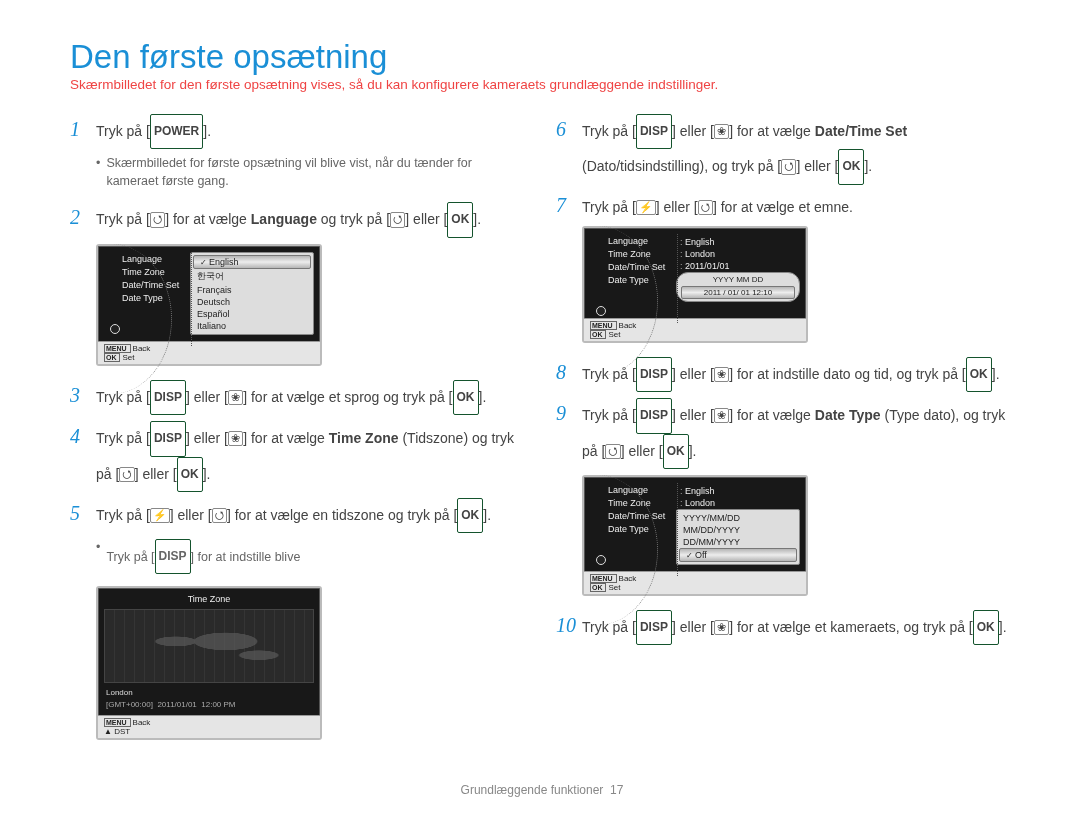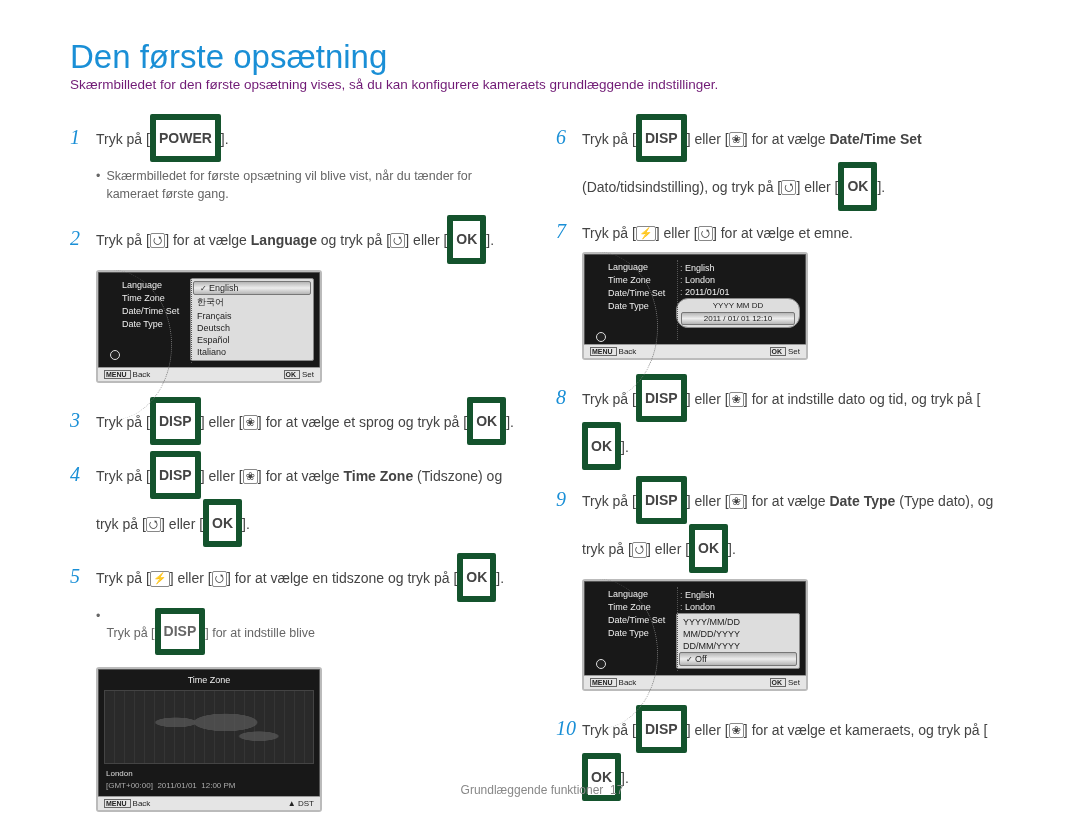--- a/index.html
+++ b/index.html
@@ -13,21 +13,21 @@
       padding: 38px 70px 0 70px;
     }
     .title {
       color: #1a8fd6;
       font-size: 33px;
       font-weight: 400;
       margin-bottom: 1px;
     }
     .intro {
       font-size: 13.5px;
-      color: #701a75;
+      color: #ef4444;
       margin-bottom: 22px;
     }
     .columns {
       display: flex;
       gap: 32px;
     }
     .col { flex: 1; }
     .step-row {
       display: flex;
       align-items: baseline;
@@ -51,24 +51,24 @@
       font-size: 12.5px;
       color: #666;
       line-height: 1.4;
       margin-bottom: 12px;
       display: flex;
       gap: 6px;
     }
     .bullet::before { content: "•"; }
     .key-btn {
       display: inline-block;
-      border: 6px solid #14532d;
+      border: 1px solid #14532d;
       border-radius: 2px;
       padding: 8px 3px;
-      font-size: 14px;
+      font-size: 12px;
       font-weight: bold;
       vertical-align: 1px;
     }
     .sym {
       display: inline-block;
       border: 1px solid #888;
       border-radius: 2px;
       padding: 0 2px;
       vertical-align: 1px;
       font-size: 11px;
@@ -134,20 +134,21 @@
       border-radius: 2px;
       margin: 0 2px;
     }
     .cam .panel .check::before { content: "✓ "; font-size: 8px; }
     .cam .bottom {
       display: flex; justify-content: space-between;
       background: #e5e5e5; color: #222;
       font-size: 8px; padding: 2px 6px;
       margin-top: 6px;
       border-top: 1px solid #999;
+      flex-direction: column;
     }
     .cam .bottom .lbl-l::before { content: "MENU "; font-weight: bold; font-size: 7px; border:1px solid #666; padding:0 1px; margin-right:2px;}
     .cam .bottom .lbl-r::before { content: "OK "; font-weight: bold; font-size: 7px; border:1px solid #666; padding:0 1px; margin-right:2px;}
     .cam .kv { margin-left: 92px; font-size: 9px; }
     .cam .kv-row { display: flex; padding: 1px 4px;}
     .cam .kv-row .v::before { content: ": "; color: #aaa;}
     
     .cam-tz .map {
       margin: 2px 6px;
       height: 74px;

